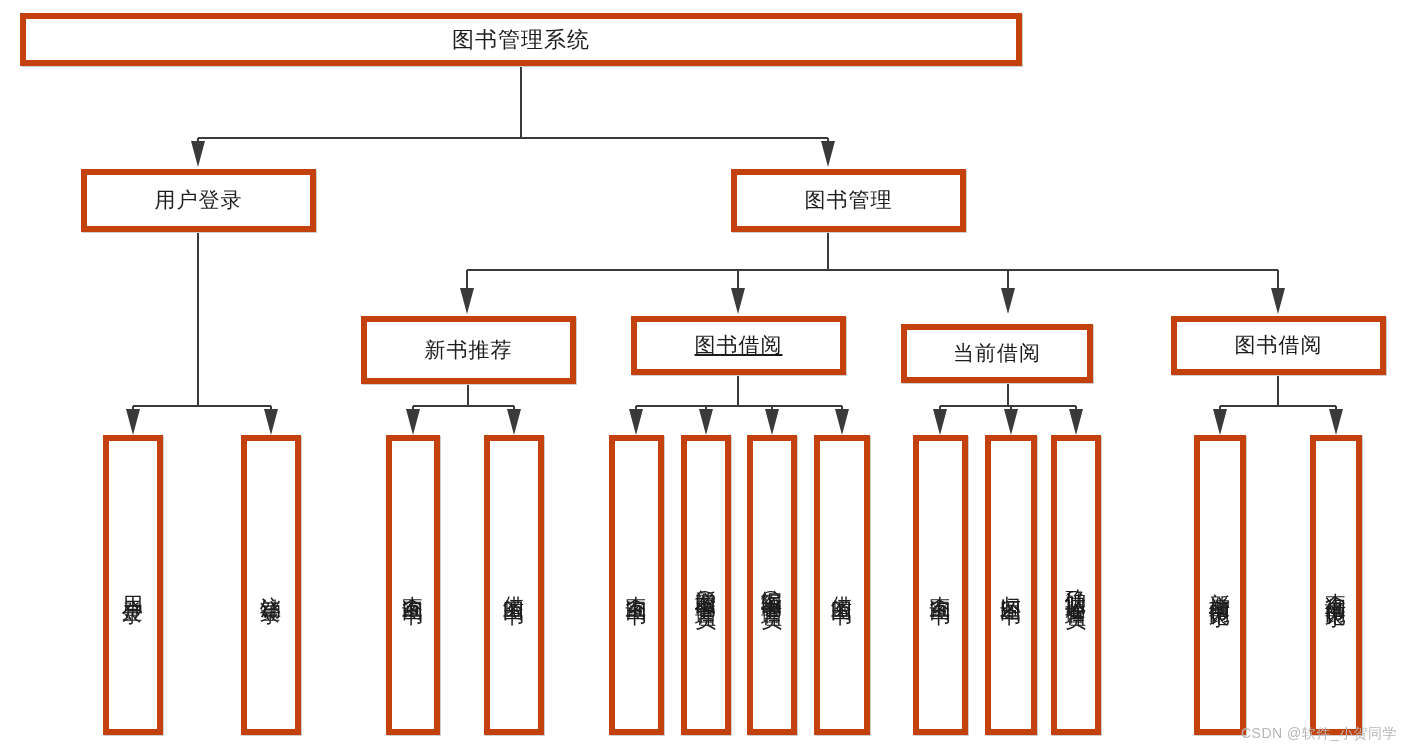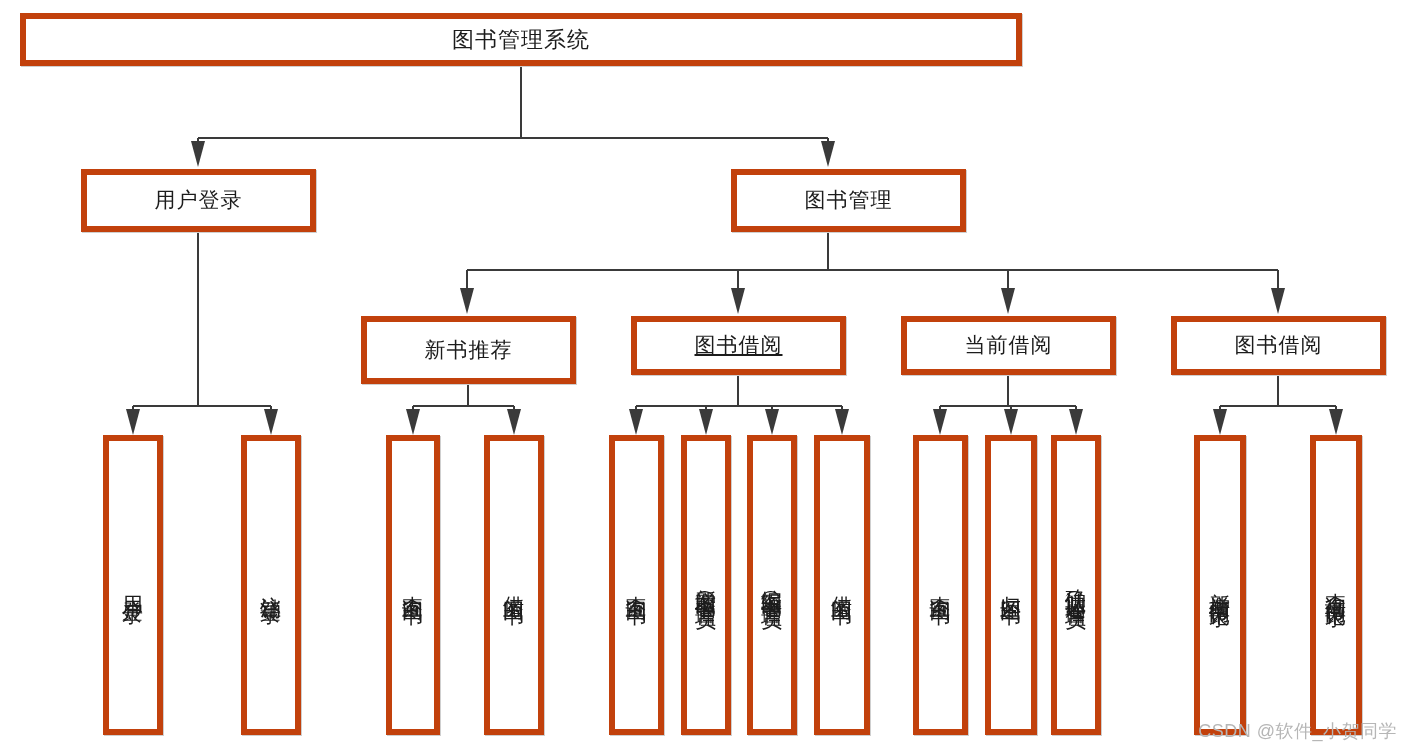--- a/index.html
+++ b/index.html
@@ -49,21 +49,21 @@
     letter-spacing: 3px;
     line-height: 1.1;
     white-space: nowrap;
     max-height: 290px;
   }
   .node.root .node-label { font-size: 22px; }
   .watermark {
     position: absolute;
     right: 8px;
     bottom: 4px;
-    font-size: 18px;
+    font-size: 14px;
     color: #b6b6b6;
     white-space: nowrap;
     letter-spacing: 0.5px;
     text-align: right;
   }
 </style>
 </head>
 <body>
 
 <div id="canvas">
@@ -130,21 +130,21 @@
       </div>
       <div class="node branch level2" style="left: 731px; top: 169px; width: 235px; height: 63px; text-align: center;">
         <span class="node-label">图书管理</span>
       </div>
       <div class="node branch level3" style="left: 361px; top: 316px; width: 215px; height: 68px;">
         <span class="node-label">新书推荐</span>
       </div>
       <div class="node branch level3" style="left: 631px; top: 316px; width: 215px; height: 59px; text-decoration: underline;">
         <span class="node-label">图书借阅</span>
       </div>
-      <div class="node branch level3" style="left: 901px; top: 316px; width: 215px; height: 59px;">
+      <div class="node branch level3" style="left: 901px; top: 324px; width: 192px; height: 59px;">
         <span class="node-label">当前借阅</span>
       </div>
       <div class="node branch level3" style="left: 1171px; top: 316px; width: 215px; height: 59px;">
         <span class="node-label">图书借阅</span>
       </div>
       <div class="node leaf" style="left: 103px; top: 435px; width: 60px; height: 300px;">
         <span class="node-label">用户登录</span>
       </div>
       <div class="node leaf" style="left: 241px; top: 435px; width: 60px; height: 300px;">
         <span class="node-label">注销登录</span>

